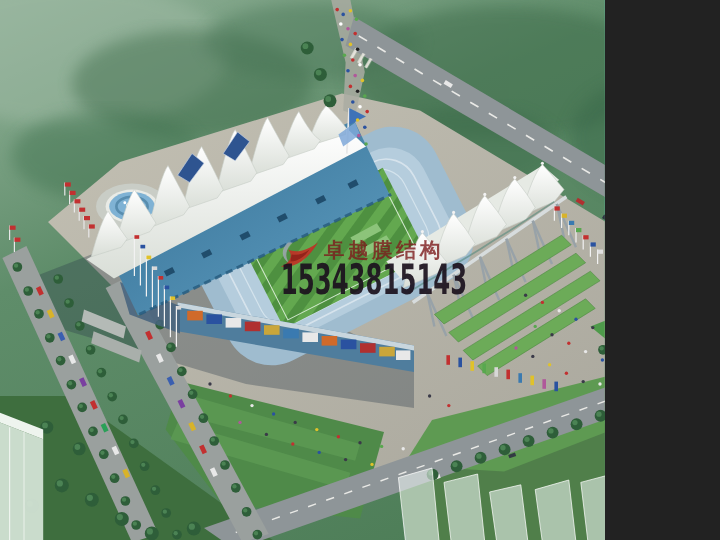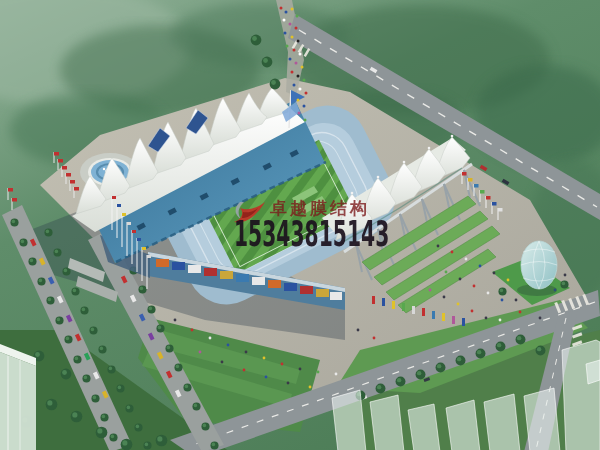--- a/index.html
+++ b/index.html
@@ -1,16 +1,16 @@
 <!DOCTYPE html>
 <html><head>
 <meta charset="utf-8">
 <style>
   html,body{margin:0;padding:0;background:#222;}
-  .canvas{position:relative;width:600px;height:450px;overflow:hidden;
+  .canvas{position:relative;width:504px;height:450px;overflow:hidden;
           font-family:"Liberation Sans",sans-serif;background:#5eead4;}
   .scene-svg{position:absolute;left:0;top:0;}
   .watermark-name{position:absolute;left:270px;top:200px;font-size:17px;font-weight:bold;
       letter-spacing:3px;color:rgba(124,26,28,.8);white-space:nowrap;line-height:1;}
   .watermark-phone{position:absolute;left:234px;top:217px;font-size:35px;font-weight:bold;
       color:rgba(28,18,30,.93);white-space:nowrap;line-height:1;
       transform:scaleX(.58);transform-origin:left top;letter-spacing:0px;
       font-family:"DejaVu Sans","Liberation Sans",sans-serif;}
   .watermark-logo{position:absolute;left:230px;top:194px;width:40px;height:34px;}
 </style>

